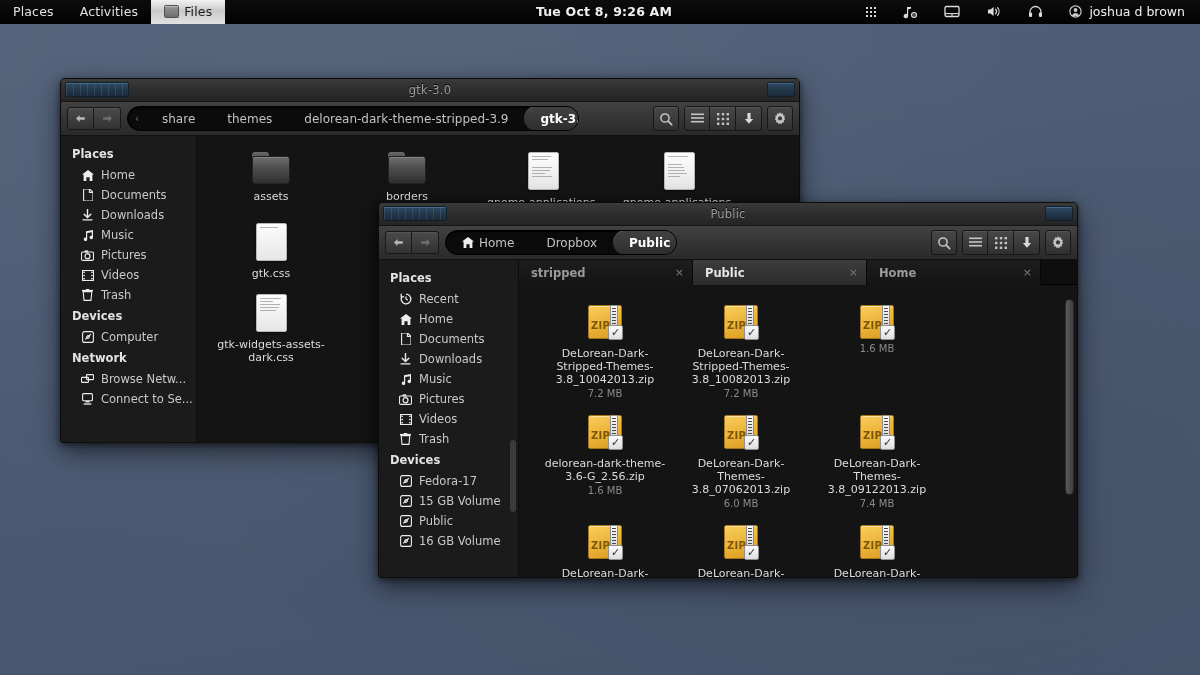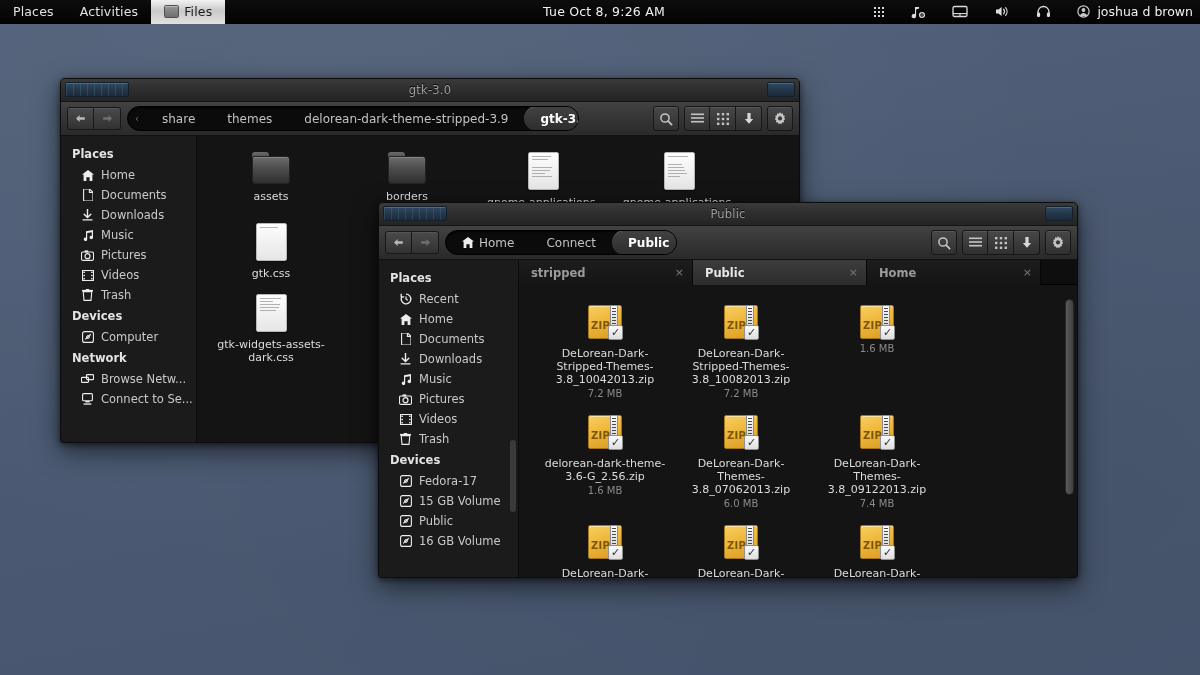--- a/index.html
+++ b/index.html
@@ -44,24 +44,25 @@
     background: linear-gradient(180deg,#8e8e8e,#5d5d5d);
     border: 1px solid #3a3a3a; border-radius: 1.5px;
     display: inline-block;
     box-shadow: inset 0 1px 0 rgba(255,255,255,.35);
   }
   #panel-clock {
     position: absolute; left: 8px; right: 0;
     text-align: center; font-size: 12.5px;
     color: #f0f0f0; letter-spacing: .2px;
     pointer-events: none;
+    font-weight: bold;
   }
   #panel-right {
     margin-left: auto; display: flex; align-items: center;
-    height: 24px; gap: 12px; z-index: 2;
+    height: 24px; padding-right: 8px; gap: 12px; z-index: 2;
   }
   .tray-btn {
     height: 24px; padding: 0 7px;
     display: flex; align-items: center; gap: 3px;
     color: #dcdcdc;
   }
   .user-name { font-size: 12.5px; color: #f0f0f0; }
   .grid9 { display:grid; grid-template-columns:repeat(3,2px); grid-template-rows:repeat(3,2px); gap:2px; }
   .grid9 i { background:#d8d8d8; display:block; width:2px; height:2px; }
 
@@ -677,21 +678,21 @@
       </div>
     </div>
 
     <div class="pathbar pill" style="width:232px;">
       <div class="crumb">
         <svg width="12" height="11" viewBox="0 0 12 11">
             <path d="M6 0L0 4.6h1.6V11h2.8V7.3h3.2V11h2.8V4.6H12z" fill="#ededed"></path>
           </svg>
         <span>Home</span>
       </div>
-      <div class="crumb">Connect</div>
+      <div class="crumb">Dropbox</div>
       <div class="crumb current">Public</div>
     </div>
 
     <div class="tb-right">
       <div class="tbtn">
         <svg width="14" height="14" viewBox="0 0 14 14">
             <circle cx="6" cy="6" r="4.1" fill="none" stroke="#c4c4c4" stroke-width="1.5"></circle>
             <line x1="9.2" y1="9.2" x2="12.6" y2="12.6" stroke="#c4c4c4" stroke-width="1.8" stroke-linecap="round"></line>
           </svg>
       </div>

